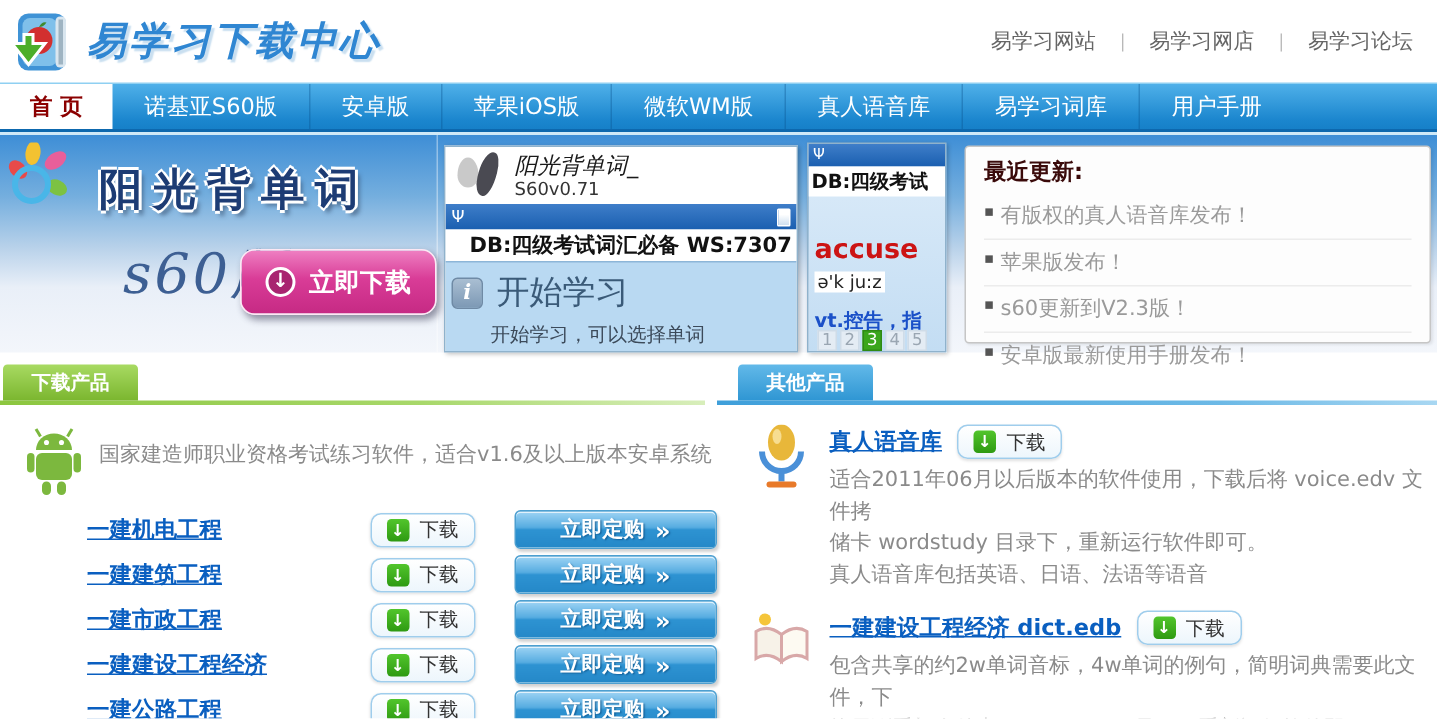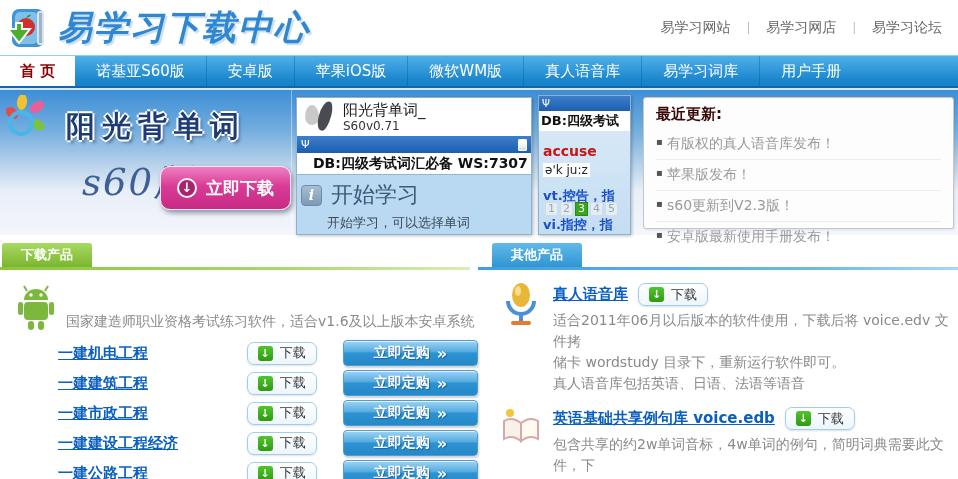--- a/index.html
+++ b/index.html
@@ -3,21 +3,21 @@
 <meta charset="utf-8">
 <style>
   * { margin:0; padding:0; box-sizing:border-box; }
   html,body { background:#fff; }
   body { font-family:"DejaVu Sans","Liberation Sans",sans-serif; }
   .page { position:relative; width:958px; height:479px; overflow:hidden; background:#fff; }
 
   
   .header { height:55px; display:flex; align-items:center; justify-content:space-between; padding:0 16px 0 6px; background:#fff; }
   .logo { display:flex; align-items:center; gap:6px; }
-  .logo-text { font-size:34px; font-weight:bold; font-style:italic; color:#2f86d2; letter-spacing:2px; text-shadow:2px 2px 1px #c9dff0; }
+  .logo-text { font-size:26px; font-weight:bold; font-style:italic; color:#2f86d2; letter-spacing:2px; text-shadow:2px 2px 1px #c9dff0; }
   .top-links { display:flex; align-items:center; gap:12px; font-size:14px; color:#999; }
   .top-links a { color:#666; text-decoration:none; cursor:pointer; }
   .top-sep { color:#aaa; font-size:12px; }
 
   
   .nav { height:33px; background:linear-gradient(#4fb0e9,#1b86ce 80%,#1680c8); border-top:1px solid #8fd0f2; border-bottom:2px solid #0d68ae; display:flex; align-items:stretch; }
   .nav-underline { height:2px; background:#cfe9f8; }
   .nav-item { display:flex; align-items:center; padding:0 21px; color:#fff; font-size:15px; cursor:pointer; border-left:1px solid rgba(10,80,140,.35); white-space:nowrap; }
   .nav-item:first-child { border-left:none; }
   .nav-item.active { background:#fff; color:#8b0000; font-weight:bold; padding:0 20px; border-left:none; }
@@ -37,35 +37,35 @@
   .btn-pink .circ { width:20px; height:20px; border-radius:50%; background:#a82470; border:2px solid #fff; color:#fff; font-size:13px; line-height:16px; text-align:center; font-weight:bold; }
 
   .banner-mid { position:relative; flex:1; height:100%; }
 
   
   .phone1 { position:absolute; left:4px; top:7px; width:236px; height:138px; background:#fff; border:1px solid #8fb2cc; box-shadow:1px 1px 3px rgba(0,0,0,.25); overflow:hidden; }
   .p1-head { height:38px; display:flex; align-items:center; background:#fff; }
   .p1-logo { width:46px; height:36px; position:relative; }
   .p1-logo .leaf1 { position:absolute; left:8px; top:6px; width:14px; height:20px; background:#c9c9c9; border-radius:50% 50% 50% 50%/60% 60% 40% 40%; }
   .p1-logo .leaf2 { position:absolute; left:22px; top:2px; width:12px; height:30px; background:#4a4a52; border-radius:60% 40% 50% 50%/55% 45% 60% 40%; transform:rotate(14deg); }
-  .p1-apptitle { font-size:15px; color:#1a1a1a; line-height:17px; }
+  .p1-apptitle { font-size:15px; color:#1a1a1a; line-height:17px;font-style:italic; }
   .p1-appver { font-size:12px; color:#333; }
   .p1-status { height:17px; background:linear-gradient(#3f7ec9,#1a5fb0); display:flex; align-items:center; justify-content:space-between; padding:0 4px; color:#fff; font-size:11px; }
   .battery { width:9px; height:12px; border:1px solid #fff; border-radius:1px; background:linear-gradient(#fff 30%,#cfe0f0); }
   .p1-db { background:#fff; color:#111; font-weight:bold; font-size:14px; padding:2px 16px 1px; white-space:nowrap; }
   .p1-sel { background:#b9d9f2; border-top:1px solid #8db6d8; display:flex; align-items:center; gap:9px; padding:5px 4px 2px; }
   .info-ico { width:21px; height:21px; border-radius:4px; background:linear-gradient(#a9bed2,#7d99b5); border:1px solid #6f8aa5; color:#fff; font-family:"DejaVu Serif",serif; font-style:italic; font-size:14px; font-weight:bold; text-align:center; line-height:19px; flex:0 0 auto; }
   .p1-menu { font-size:22px; color:#3a5a78; white-space:nowrap; }
   .p1-sub { background:#b9d9f2; color:#3c4a5a; font-size:13px; padding:2px 0 8px 30px; white-space:nowrap; }
 
   
   .phone2 { position:absolute; left:246px; top:5px; width:93px; height:140px; background:linear-gradient(#ddecf9,#c3ddf3); border:1px solid #8fb2cc; box-shadow:1px 1px 3px rgba(0,0,0,.25); overflow:hidden; }
   .p2-status { height:15px; background:linear-gradient(#3f7ec9,#1a5fb0); color:#fff; font-size:10px; line-height:15px; padding:0 3px; }
   .p2-db { background:#fff; color:#111; font-weight:bold; font-size:13px; padding:1px 2px; white-space:nowrap; }
-  .p2-word { color:#cc1414; font-weight:bold; font-size:14px; margin:12px 0 0 4px; }
+  .p2-word { color:#cc1414; font-weight:bold; font-size:18px; margin:25px 0 0 4px; }
   .p2-phon { display:inline-block; background:#fff; color:#222; font-size:12px; margin:0 0 0 4px; padding:0 2px; white-space:nowrap;text-align:right; }
   .p2-vt { color:#1a50c8; font-weight:bold; font-size:13px; margin:9px 0 0 4px; white-space:nowrap; }
   .p2-pages { display:flex; gap:2px; margin:-3px 0 0 6px; position:relative; }
   .p2-pages span { width:13px; height:14px; background:#e4ecf4; border:1px solid #cfdce8; color:#9aa6b2; font-size:11px; line-height:12px; text-align:center; }
   .p2-pages span.active { background:#3aa61c; border-color:#2e8a14; color:#fff; }
   .p2-vi { color:#1a50c8; font-weight:bold; font-size:13px; margin:0 0 0 4px; white-space:nowrap; }
 
   
   .updates-wrap { width:324px; height:100%; padding:7px 4px 6px 9px; }
   .updates { background:#fdfdfd; border:1px solid #c6c6c6; border-radius:3px; height:100%; padding:7px 12px 4px; box-shadow:1px 1px 2px rgba(0,0,0,.08); }
@@ -84,21 +84,21 @@
   .tab-blue  { background:linear-gradient(#62b9e9,#2f96d3); margin-left:14px; }
   .rule-green { height:3px; background:linear-gradient(90deg,#8cc63f,#a8d86a 60%,#d8eebb); margin-right:8px; }
   .rule-blue  { height:3px; background:linear-gradient(90deg,#3f9fda,#6cb9e6 70%,#a8d7f2); }
 
   a.plink { color:#0a5fc0; font-weight:bold; text-decoration:underline; cursor:pointer; white-space:nowrap; }
   .desc { color:#8a8a8a; font-size:14px; line-height:21px; }
 
   .prod-head { display:flex; align-items:flex-start; margin:14px 0 0 14px; gap:8px; }
   .prod-head .ptexts { padding-top:4px; }
   .prod-head a.plink { font-size:15px; }
-  .prod-head .desc { margin-top:23px;text-align:right; }
+  .prod-head .desc { margin-top:5px;text-align:right; }
 
   .dl-rows { margin-top:6px; }
   .dl-row { display:flex; align-items:center; height:30px; margin-left:58px; }
   .dl-row a.plink { width:208px; font-size:15px; }
   .btn-dl { display:inline-flex; align-items:center; gap:7px; height:23px; padding:0 10px; background:linear-gradient(#ffffff,#edf6fc); border:1px solid #9fcdec; border-radius:7px; font-size:13px; color:#333; cursor:pointer; box-shadow:0 1px 2px rgba(0,0,0,.12); white-space:nowrap; }
   .btn-dl .dlico { width:15px; height:15px; border-radius:3px; background:linear-gradient(#52c52c,#2e9a12); color:#fff; font-size:11px; font-weight:bold; line-height:15px; text-align:center; }
   .btn-order { display:inline-flex; align-items:center; gap:7px; height:26px; padding:0 30px; margin-left:26px; color:#fff; font-size:14px; font-weight:bold;
     background:linear-gradient(#9ed4f4 0%,#55abe0 45%,#2e93d2 50%,#2588c8 100%); border:1px solid #4d9fd0; border-radius:4px; cursor:pointer;
     box-shadow:inset 0 1px 0 rgba(255,255,255,.7), 1px 2px 2px rgba(0,0,0,.18); text-shadow:1px 1px 1px rgba(0,60,110,.5); white-space:nowrap; }
   .btn-order .oarr { font-size:16px; font-weight:bold; }
@@ -358,21 +358,21 @@
 
       <div class="other-item">
         <span class="oi-icon">
           <svg width="42" height="42" viewBox="0 0 42 42">
             <circle cx="10" cy="6" r="4" fill="#f5c53a"></circle>
             <path d="M4 14 q8 -5 17 2 v18 q-9 -7 -17 -2 z" fill="#f7f2e8" stroke="#d8a8a8" stroke-width="2"></path>
             <path d="M38 14 q-8 -5 -17 2 v18 q9 -7 17 -2 z" fill="#fdfaf2" stroke="#d8a8a8" stroke-width="2"></path>
           </svg>
         </span>
         <div class="oi-head">
-          <a class="plink">英语基础共享例句库 voice.edb</a>
+          <a class="plink">一建建设工程经济 dict.edb</a>
           <span class="btn-dl">
               <span class="dlico">↓</span>
               <span>下载</span>
             </span>
         </div>
         <div class="oi-desc">
           <div class="desc">包含共享的约2w单词音标，4w单词的例句，简明词典需要此文件，下</div>
           <div class="desc">拷贝到手机存储卡wordstudy 目录下，重新运行软件即可。</div>
 
         </div>

